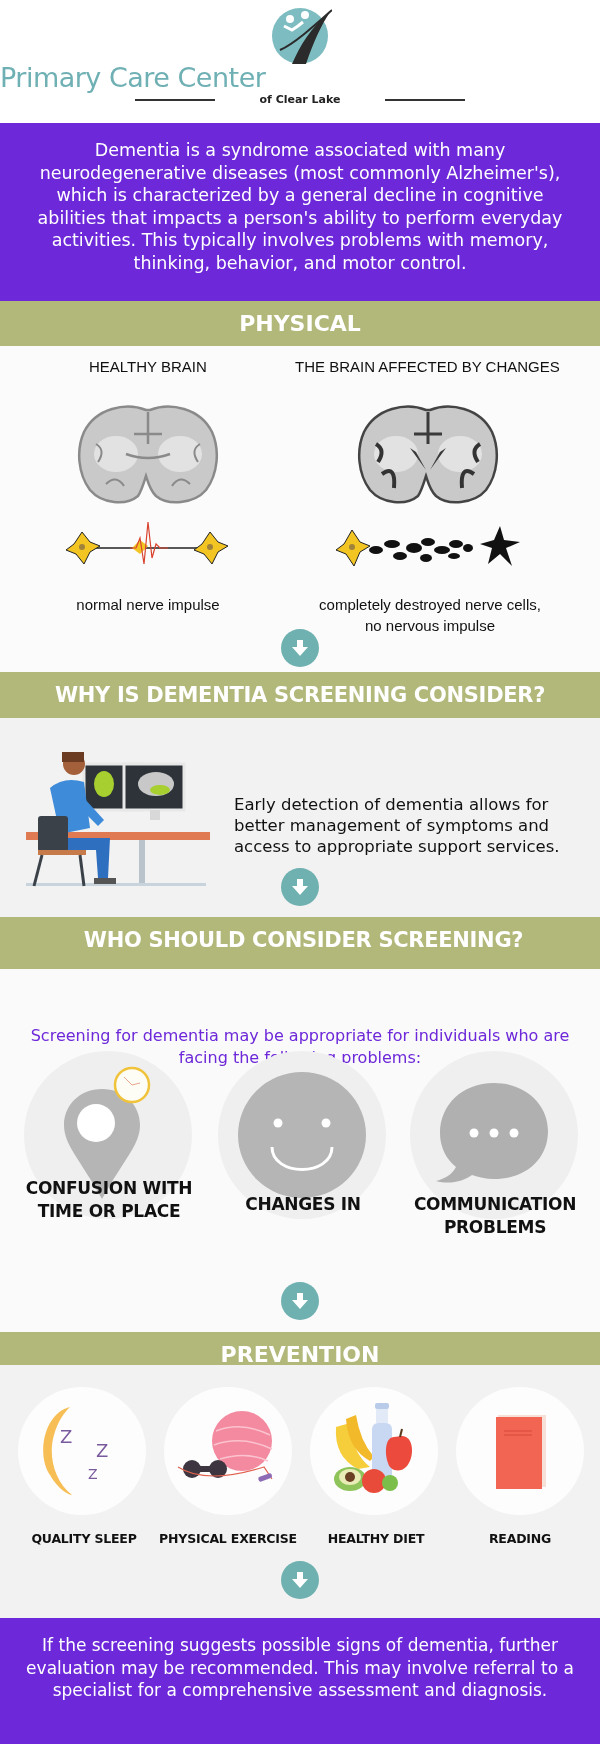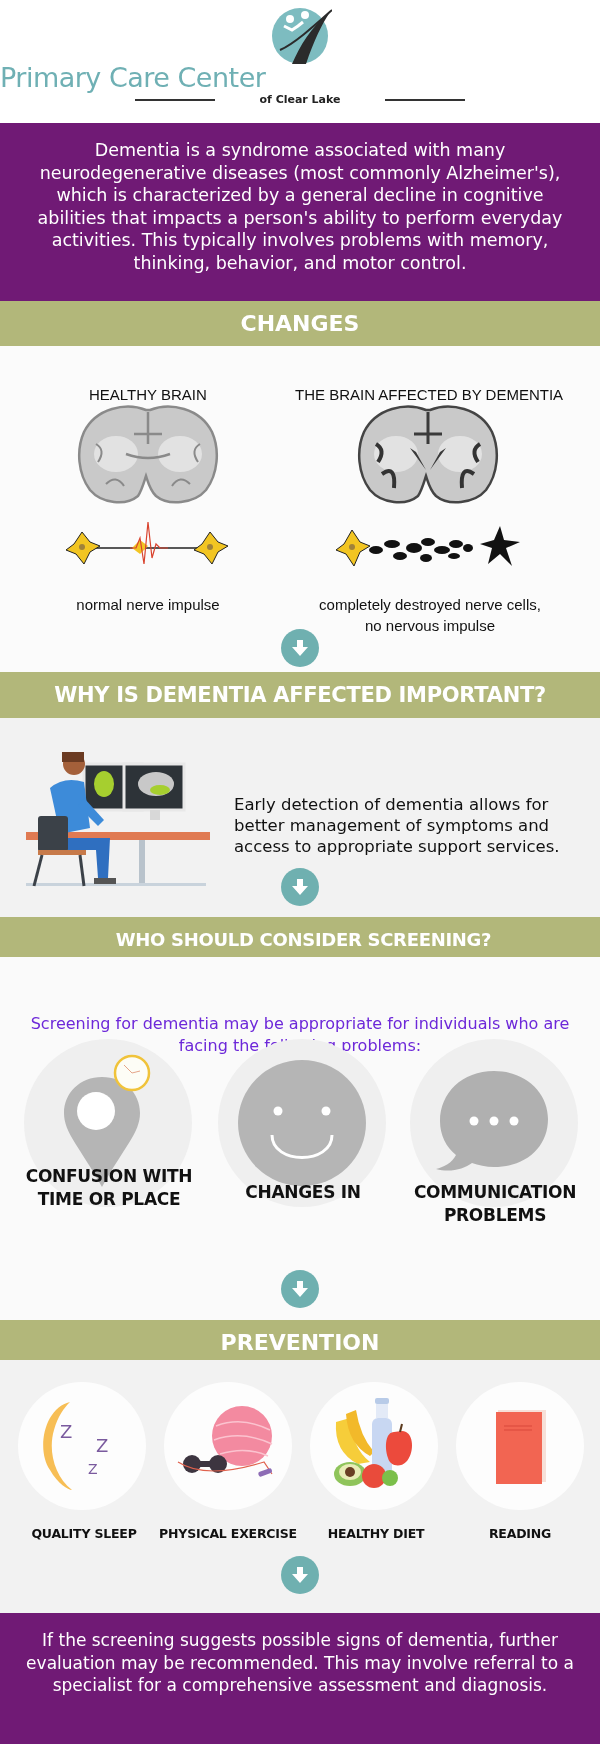--- a/index.html
+++ b/index.html
@@ -6,31 +6,31 @@
   body { width: 600px; height: 1744px; background: #ffffff; font-family: "DejaVu Sans", sans-serif; overflow: hidden; }
   .wrap { width: 600px; position: relative; }
 
   .header { height: 123px; background: #ffffff; position: relative; }
   .logo-mark { position: absolute; left: 270px; top: 6px; width: 62px; height: 62px; }
   .logo-title { position: absolute; top: 62px; left: 0; width: 600px; color: #6fb0b4; font-size: 27px; font-weight: normal; letter-spacing: -0.5px; font-family: "DejaVu Sans", sans-serif; }
   .logo-sub-row { position: absolute; top: 93px; left: 0; width: 600px; display: flex; justify-content: center; align-items: center; gap: 36px; }
   .logo-line { width: 80px; height: 2px; background: #333; }
   .logo-sub { font-size: 11px; font-weight: bold; color: #222; margin: 0 8px; font-family: "DejaVu Sans", sans-serif; }
 
-  .teal { background: #701a75; color: #ffffff; text-align: center; }
+  .teal { background: #6d28d9; color: #ffffff; text-align: center; }
   .intro { height: 178px; padding: 16px 24px 0 24px; font-size: 17.5px; line-height: 22.5px; }
 
   .bar { background: #b2b77a; color: #ffffff; text-align: center; font-weight: bold; font-family: "DejaVu Sans", sans-serif; }
   .bar-dementia { height: 45px; line-height: 45px; font-size: 22px; }
   .bar-why { height: 46px; line-height: 46px; font-size: 21px; letter-spacing: -0.3px; }
-  .bar-who { height: 40px; line-height: 46px; font-size: 18px; letter-spacing: -0.3px; padding-left: 7px; }
-  .bar-prev { height: 40px; line-height: 45px; font-size: 22px; }
+  .bar-who { height: 52px; line-height: 46px; font-size: 21px; letter-spacing: -0.3px; padding-left: 7px; }
+  .bar-prev { height: 33px; line-height: 45px; font-size: 22px; }
 
   .sec-dementia { height: 326px; background: #fbfbfb; position: relative; }
-  .brain-label { position: absolute; font-family: "Liberation Sans", sans-serif; font-size: 15px; color: #111; top: 40px; }
+  .brain-label { position: absolute; font-family: "Liberation Sans", sans-serif; font-size: 15px; color: #111; top: 12px; }
   .brain-cap { position: absolute; font-family: "Liberation Sans", sans-serif; font-size: 15px; color: #111; text-align: center; line-height: 21px; }
 
   .arrow-btn { position: absolute; left: 281px; width: 38px; height: 38px; border-radius: 50%; background: #6fb0b0; display: flex; align-items: center; justify-content: center; }
 
   .sec-why { height: 199px; background: #f2f2f2; position: relative; }
   .why-text { position: absolute; left: 234px; top: 76px; width: 350px; font-size: 16.5px; line-height: 21px; color: #111; }
 
   .sec-who { height: 363px; background: #fafafa; position: relative; }
   .who-intro { position: absolute; top: 16px; left: 0; width: 600px; text-align: center; font-size: 16px; line-height: 22px; color: #6d28d9; padding: 0 20px; margin-top: 40px; }
   .circle { position: absolute; border-radius: 50%; background: #efefef; }
@@ -61,24 +61,24 @@
       <span class="logo-line"></span>
       <span class="logo-sub">of Clear Lake</span>
       <span class="logo-line"></span>
     </div>
   </div>
 
   <div class="teal intro">
     <p>Dementia is a syndrome associated with many neurodegenerative diseases (most commonly Alzheimer's), which is characterized by a general decline in cognitive abilities that impacts a person's ability to perform everyday activities. This typically involves problems with memory, thinking, behavior, and motor control.</p>
   </div>
 
-  <div class="bar bar-dementia">CHANGES</div>
+  <div class="bar bar-dementia">PHYSICAL</div>
   <div class="sec-dementia">
     <div class="brain-label" style="left:89px;">HEALTHY BRAIN</div>
-    <div class="brain-label" style="left:295px;">THE BRAIN AFFECTED BY DEMENTIA</div>
+    <div class="brain-label" style="left:295px;">THE BRAIN AFFECTED BY CHANGES</div>
 
     <svg style="position:absolute;left:76px;top:58px;" width="144" height="104" viewBox="0 0 144 104">
       <path d="M70 6 C50 -2 20 4 8 28 C0 46 2 70 14 86 C26 100 50 102 62 92 C66 86 68 78 70 72 C72 78 74 86 80 92 C92 102 118 100 130 86 C142 70 144 46 136 28 C124 4 94 -2 74 6 Z" fill="#c9c9c9" stroke="#8a8a8a" stroke-width="2.5"></path>
       <ellipse cx="40" cy="50" rx="22" ry="18" fill="#e2e2e2"></ellipse>
       <ellipse cx="104" cy="50" rx="22" ry="18" fill="#e2e2e2"></ellipse>
       <path d="M72 8 L72 40 M58 30 L86 30 M50 50 Q72 58 94 50" stroke="#8a8a8a" stroke-width="2.5" fill="none"></path>
       <path d="M20 40 Q30 46 22 58 M124 40 Q114 46 122 58 M30 80 Q40 70 48 82 M96 82 Q104 70 114 80" stroke="#8a8a8a" stroke-width="2" fill="none"></path>
     </svg>
 
     <svg style="position:absolute;left:356px;top:58px;" width="144" height="104" viewBox="0 0 144 104">
@@ -122,21 +122,21 @@
       <div>no nervous impulse</div>
     </div>
 
     <div class="arrow-btn" style="top:283px;">
       <svg width="20" height="20" viewBox="0 0 20 20">
           <path d="M7 2 H13 V9 H18 L10 18 L2 9 H7 Z" fill="#ffffff"></path>
         </svg>
     </div>
   </div>
 
-  <div class="bar bar-why">WHY IS DEMENTIA AFFECTED IMPORTANT?</div>
+  <div class="bar bar-why">WHY IS DEMENTIA SCREENING CONSIDER?</div>
   <div class="sec-why">
     <svg style="position:absolute;left:24px;top:20px;" width="186" height="150" viewBox="0 0 186 150">
       <rect x="60" y="26" width="58" height="46" fill="#2d3338" stroke="#e8e8e8" stroke-width="3"></rect>
       <ellipse cx="80" cy="46" rx="10" ry="13" fill="#a6cf2f"></ellipse>
       <rect x="100" y="26" width="60" height="46" fill="#2d3338" stroke="#e8e8e8" stroke-width="3"></rect>
       <ellipse cx="132" cy="46" rx="18" ry="12" fill="#c8c8c8"></ellipse>
       <ellipse cx="136" cy="52" rx="10" ry="5" fill="#a6cf2f"></ellipse>
       <rect x="126" y="72" width="10" height="10" fill="#d8d8d8"></rect>
       <rect x="2" y="94" width="186" height="8" fill="#e07a52"></rect>
       <rect x="115" y="102" width="6" height="44" fill="#b9c3cc"></rect>

